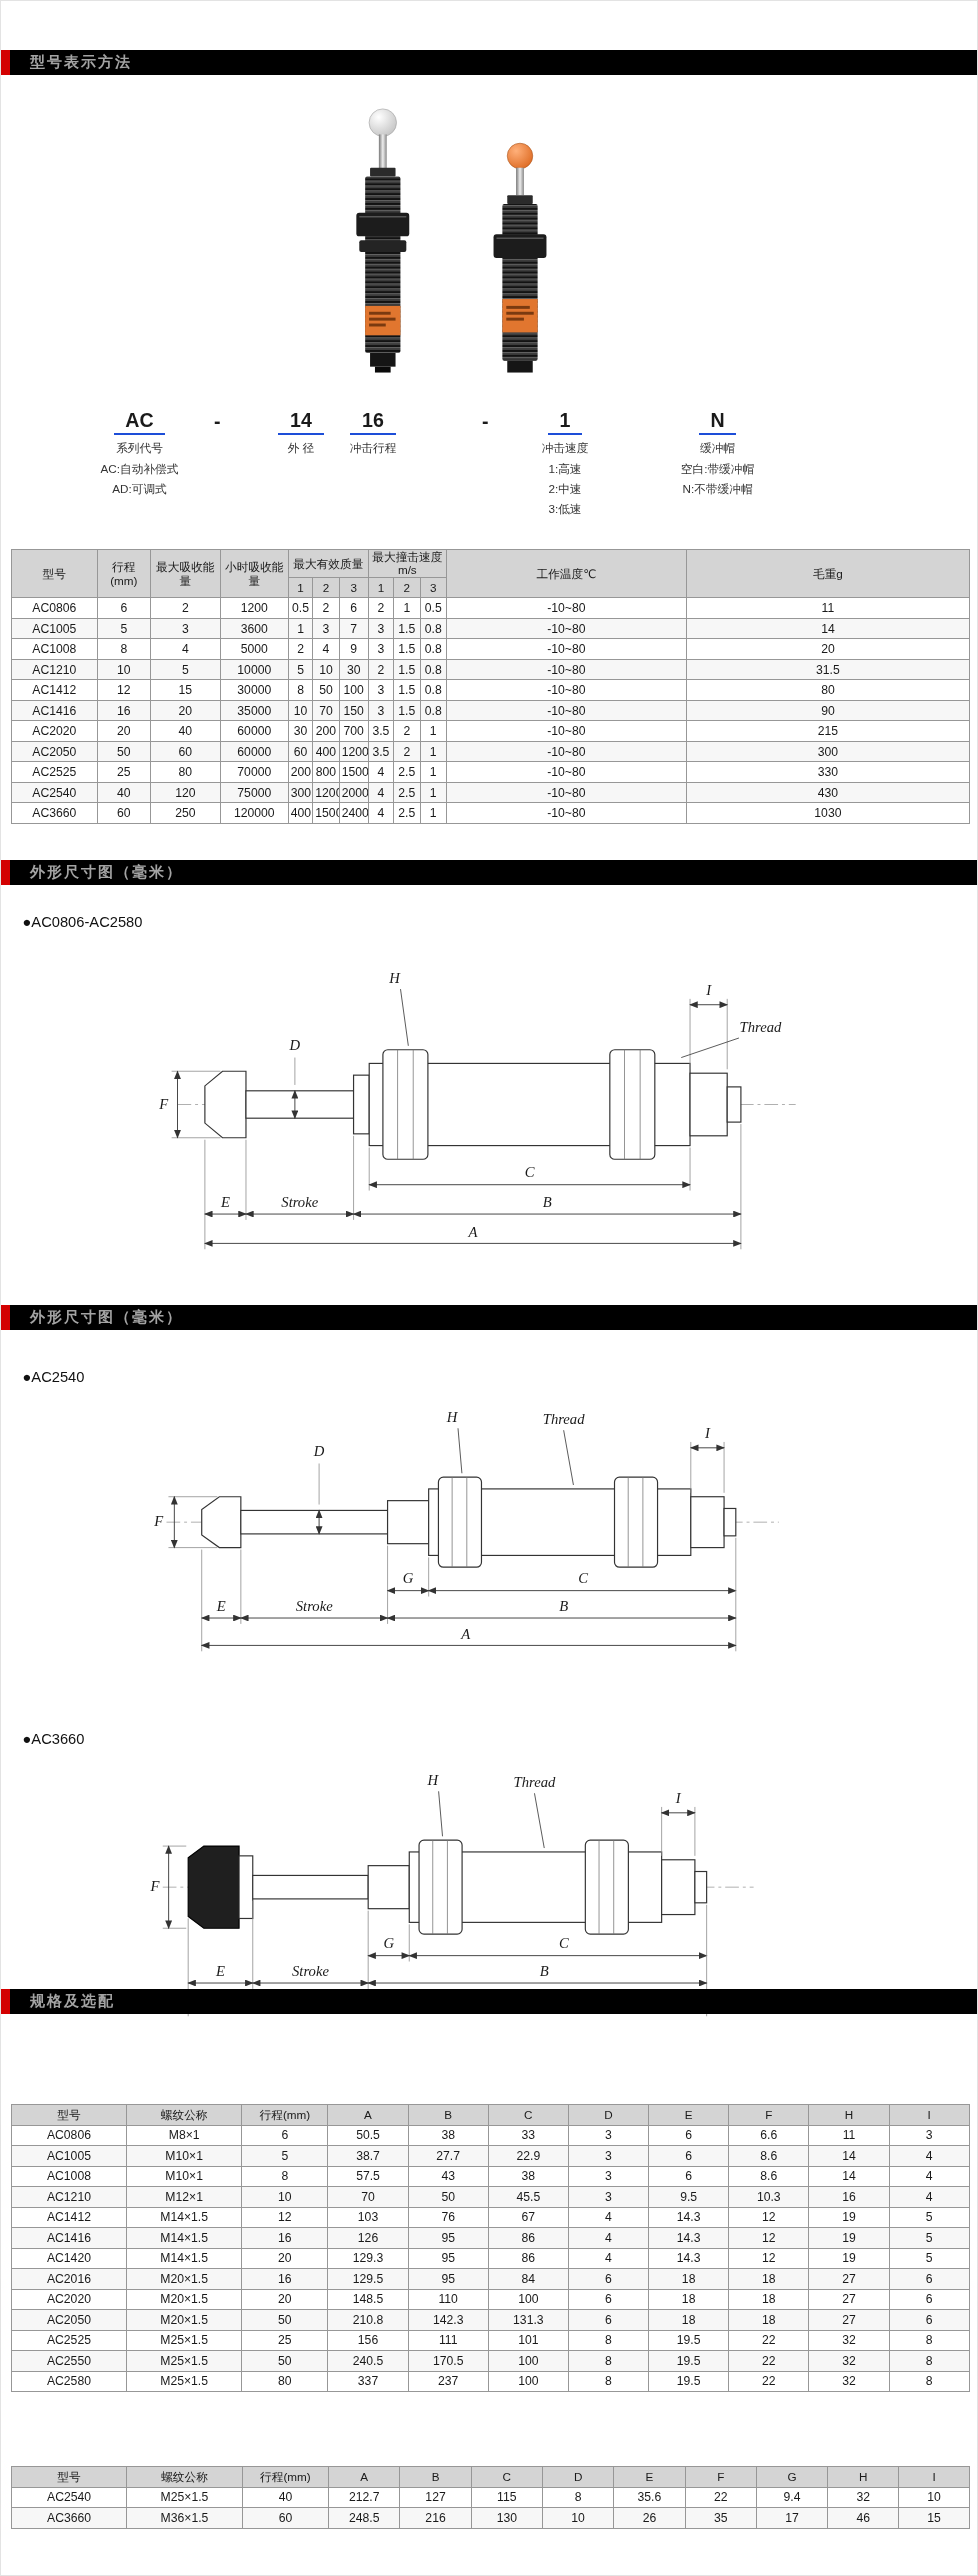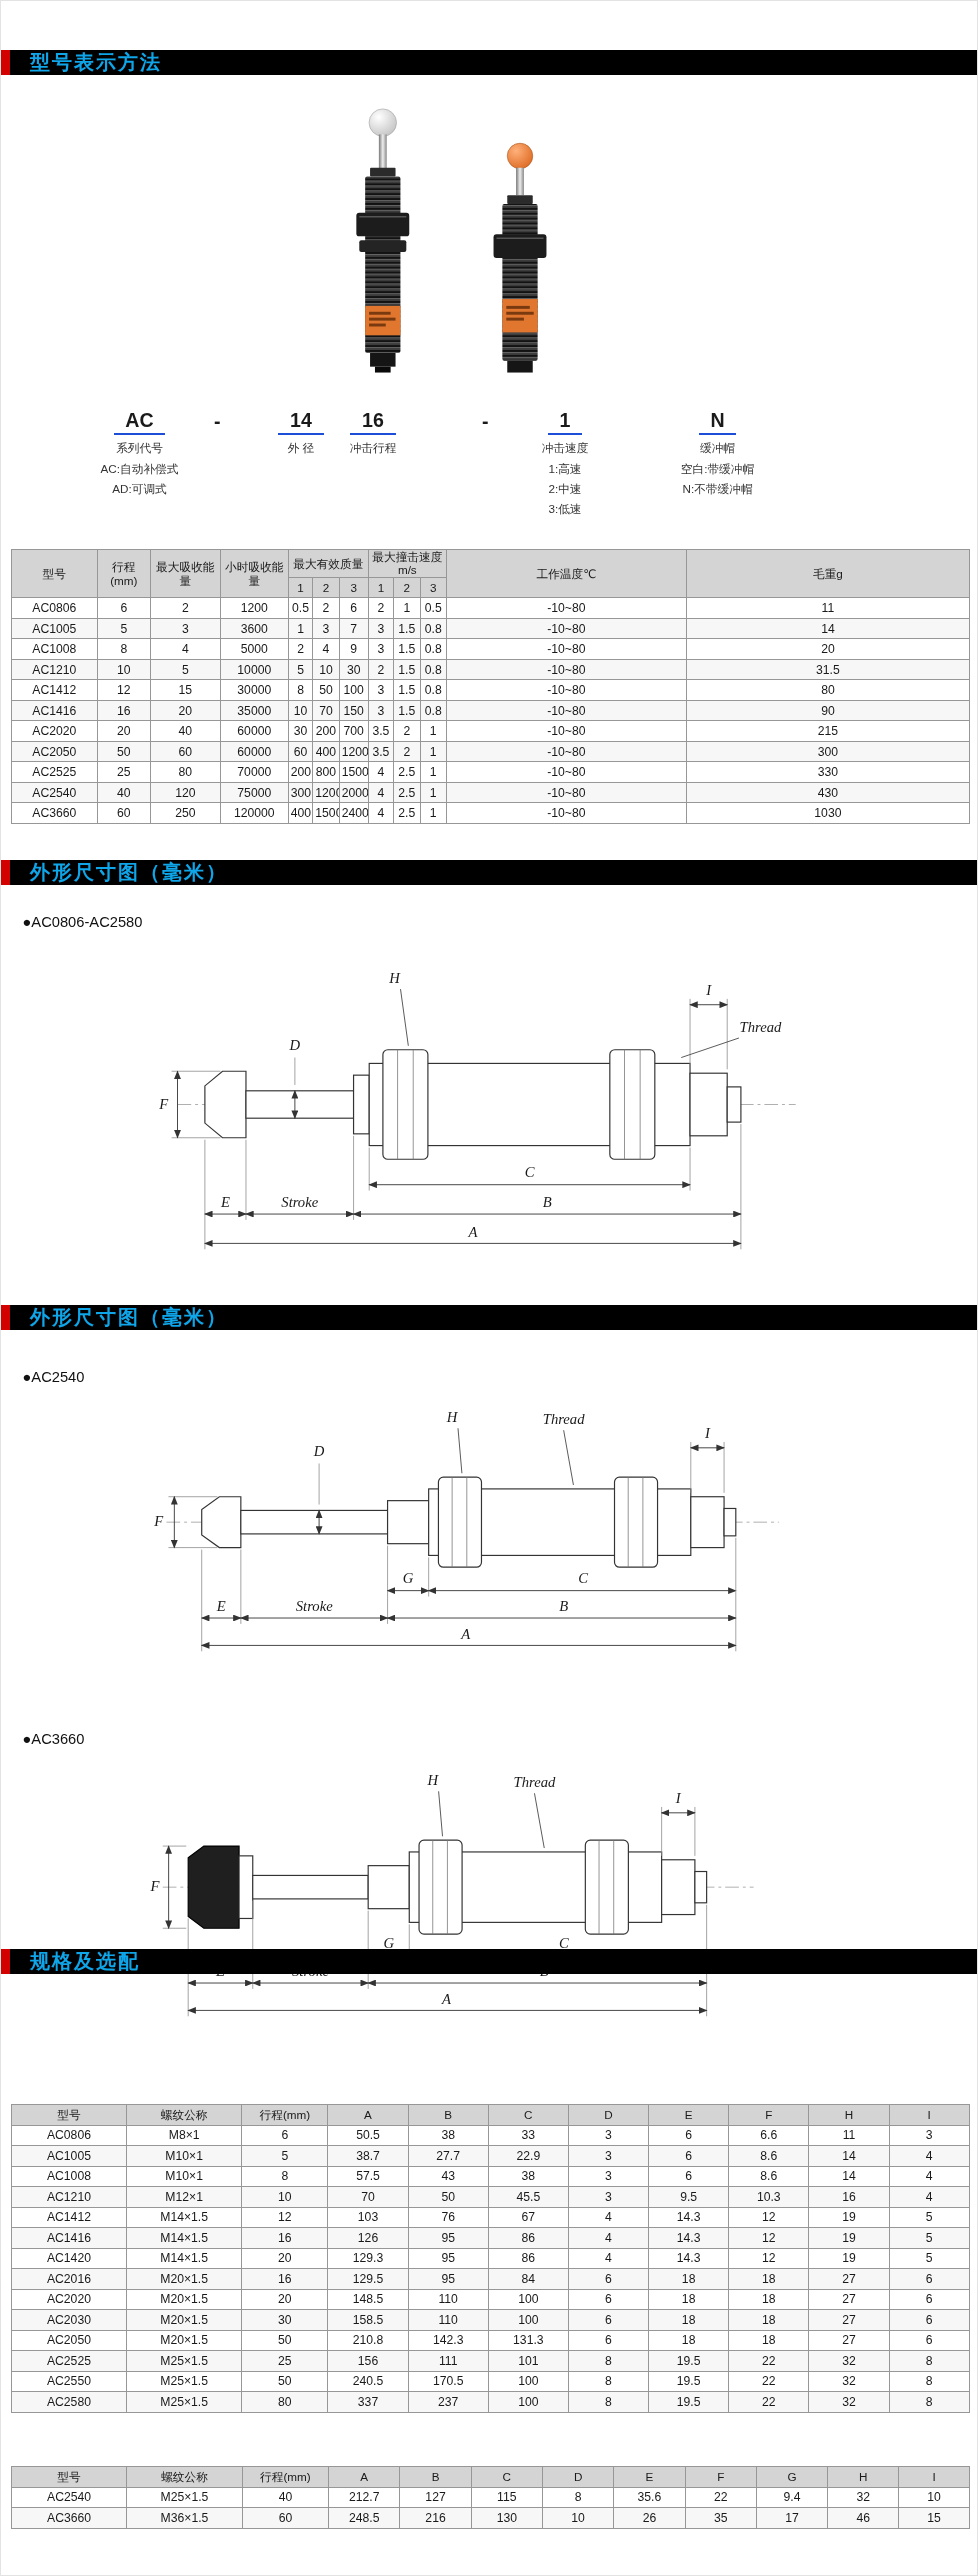--- a/index.html
+++ b/index.html
@@ -3,21 +3,21 @@
 <meta charset="utf-8">
 <style>
   * { margin:0; padding:0; box-sizing:border-box; }
   html,body { background:#ffffff; }
   body { font-family:"Liberation Sans","DejaVu Sans",sans-serif; color:#1a1a1a; }
   .page { position:relative; width:978px; height:2576px; background:#fff; border:1px solid #e3e3e3; overflow:hidden; }
 
   
   .section-bar { position:absolute; left:0; width:978px; height:25.4px; background:#000; display:flex; align-items:center; }
   .red-accent { position:absolute; left:0; top:0; width:8.8px; height:25.4px; background:#d30000; }
-  .bar-title { color:#0ea5e9; font-size:20px; font-weight:bold; margin-left:29px; letter-spacing:2px; }
+  .bar-title { color:#a3a3a3; font-size:15px; font-weight:bold; margin-left:29px; letter-spacing:2px; }
 
   
   .photo-wrap { position:absolute; left:323px; top:104px; }
 
   
   .model-code { position:absolute; left:78px; top:409px; width:744px; height:117px; }
   .mc-col { position:absolute; top:0; text-align:center; }
   .mc-code { display:inline-block; font-size:19.6px; font-weight:bold; border-bottom:2px solid #1d4ed8; padding:0 11.7px 1px 11.7px; line-height:1.1; }
   .mc-dash { position:absolute; top:0; font-size:19.6px; font-weight:bold; }
   .mc-note { font-size:11.7px; color:#333; line-height:1.55; margin-top:2px; }
@@ -520,21 +520,21 @@
       <text x="79" y="221">E</text>
       <line class="dim" x1="112" y1="228" x2="230" y2="228" marker-start="url(#arr3)" marker-end="url(#arr3)"></line>
       <text x="171" y="221">Stroke</text>
       <line class="dim" x1="230" y1="228" x2="576" y2="228" marker-start="url(#arr3)" marker-end="url(#arr3)"></line>
       <text x="410" y="221">B</text>
       <line class="dim" x1="46" y1="256" x2="576" y2="256" marker-start="url(#arr3)" marker-end="url(#arr3)"></line>
       <text x="310" y="249">A</text>
     </g>
   </svg>
 
-  <div class="section-bar" style="top:1948px;align-items:center;">
+  <div class="section-bar" style="top:1988px;align-items:center;">
     <span class="red-accent"></span>
     <span class="bar-title">规格及选配</span>
   </div>
 
   <table class="tbl2">
     <colgroup>
       <col style="width:115px">
         <col style="width:115px">
         <col style="width:86px">
       <col style="width:80px">
@@ -664,33 +664,20 @@
           <td>18</td>
           <td>18</td>
           <td>27</td>
           <td>6</td>
         </tr>
         <tr>
           <td>AC2020</td>
           <td>M20×1.5</td>
           <td>20</td>
           <td>148.5</td>
-          <td>110</td>
-          <td>100</td>
-          <td>6</td>
-          <td>18</td>
-          <td>18</td>
-          <td>27</td>
-          <td>6</td>
-        </tr>
-        <tr>
-          <td>AC2030</td>
-          <td>M20×1.5</td>
-          <td>30</td>
-          <td>158.5</td>
           <td>110</td>
           <td>100</td>
           <td>6</td>
           <td>18</td>
           <td>18</td>
           <td>27</td>
           <td>6</td>
         </tr>
         <tr>
           <td>AC2050</td>

